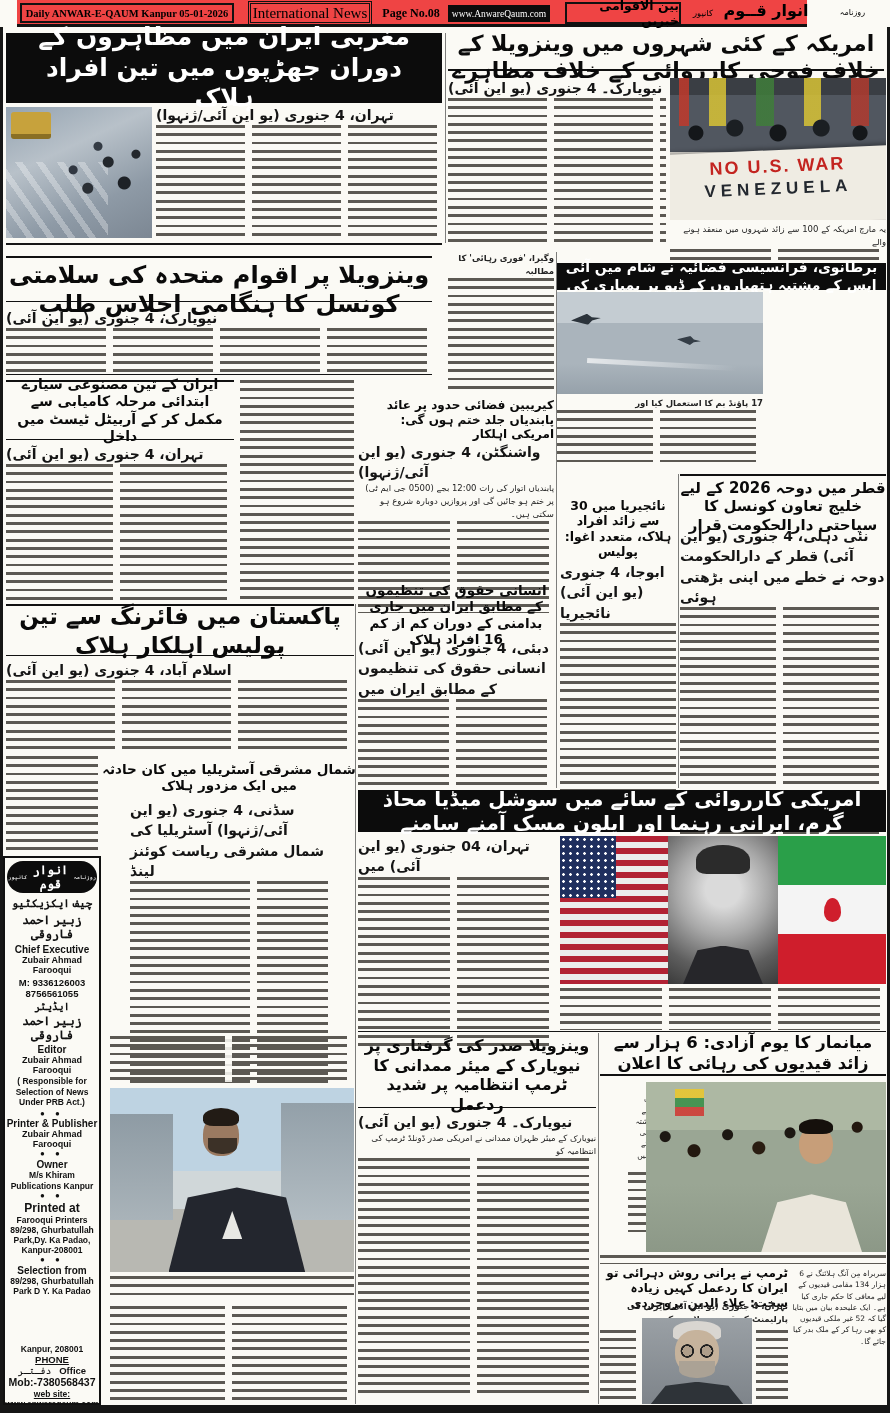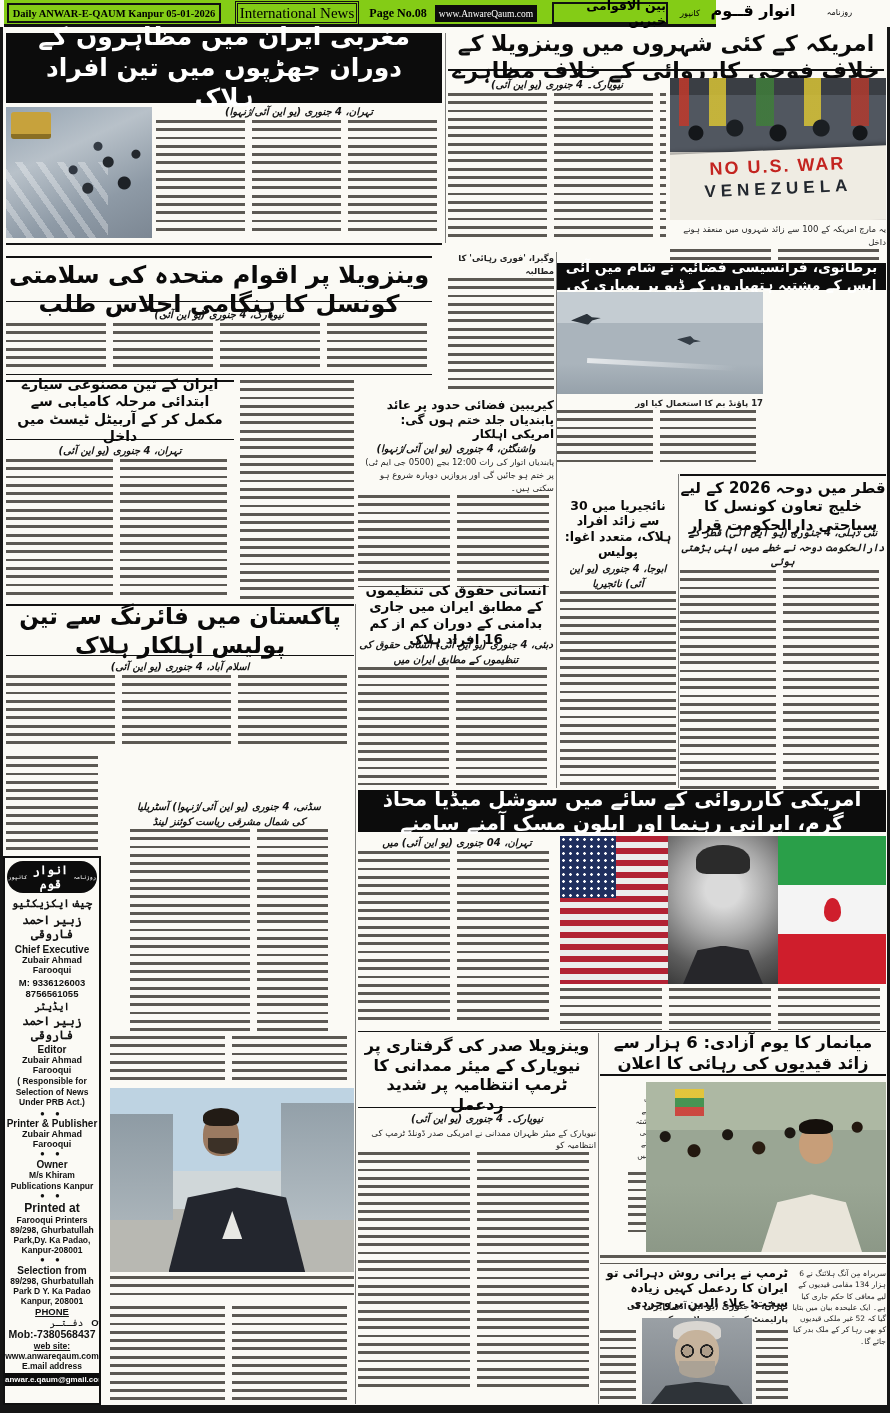--- a/index.html
+++ b/index.html
@@ -5,38 +5,38 @@
   *{margin:0;padding:0;box-sizing:border-box;}
   html,body{background:#e9e9e9;}
   .page{position:relative;width:890px;height:1413px;margin:0 auto;background:#fbfaf5;
         font-family:"DejaVu Sans",sans-serif;overflow:hidden;}
   .abs{position:absolute;}
   .rtl{direction:rtl;}
   .serif{font-family:"Liberation Serif",serif;}
   .sans{font-family:"Liberation Sans",sans-serif;}
   .hl{font-weight:700;color:#0a0a0a;text-align:center;direction:rtl;line-height:1.22;}
   .inv{background:#0c0c0c;color:#fff;display:flex;align-items:center;justify-content:center;}
-  .dl{font-weight:700;font-size:10px;direction:rtl;color:#151515;display:block;line-height:1.45;text-align:center;font-style:italic;}
+  .dl{font-weight:700;font-size:14px;direction:rtl;color:#151515;display:block;line-height:1.45;text-align:left;}
   .frag{font-size:8.5px;direction:rtl;color:#242424;line-height:1.5;display:block;text-align:right;}
   .lines{--cw:9999px;
     background:
       repeating-linear-gradient(90deg,transparent 0 calc(var(--cw) - 7px),#fbfaf5 calc(var(--cw) - 7px) var(--cw)),
       repeating-linear-gradient(180deg,#47433d 0 2.8px,transparent 2.8px 8.3px);
     opacity:.88;}
   .rule{background:#161616;}
   .ph{position:absolute;overflow:hidden;}
   .dots{text-align:center;font-size:8px;letter-spacing:4px;line-height:1.2;}
   .sb{width:100%;text-align:center;color:#111;}
 </style>
 </head>
 <body>
 
 <div class="page">
 
-  <div class="abs" style="left:4px;top:0;width:712px;height:27px;border-bottom:3px solid #111;background:#84cc16;">
+  <div class="abs" style="left:17px;top:0;width:790px;height:27px;border-bottom:3px solid #111;background:#ef4444;">
     <div class="abs serif" style="left:3px;top:3px;width:214px;height:20px;border:2px solid #111;font-size:10.5px;font-weight:700;display:flex;align-items:center;justify-content:center;">Daily ANWAR-E-QAUM Kanpur 05-01-2026</div>
     <div class="abs serif" style="left:231px;top:1px;width:124px;height:24px;border:3px double #111;font-size:15px;display:flex;align-items:center;justify-content:center;">International News</div>
     <div class="abs serif" style="left:362px;top:4px;width:64px;height:18px;font-size:12px;font-weight:700;display:flex;align-items:center;justify-content:center;">Page No.08</div>
     <div class="abs serif" style="left:431px;top:5px;width:102px;height:17px;background:#0c0c0c;color:#fff;font-size:9.5px;display:flex;align-items:center;justify-content:center;">www.AnwareQaum.com</div>
     <div class="abs rtl" style="left:548px;top:2px;width:116px;height:22px;border:2px solid #111;font-size:12.5px;font-weight:700;display:flex;align-items:center;justify-content:center;">بین الاقوامی خبریں</div>
     <div class="abs rtl" style="left:668px;top:8px;width:28px;height:14px;font-size:8.5px;">کانپور</div>
     <div class="abs rtl" style="left:700px;top:1px;width:98px;height:24px;font-size:16px;font-weight:700;text-align:center;">انوار قــوم</div>
     <div class="abs rtl" style="left:802px;top:8px;width:46px;height:13px;font-size:8px;">روزنامہ</div>
   </div>
 
@@ -75,21 +75,21 @@
                     radial-gradient(circle at 30% 45%,#1b1f23 0 8px,transparent 9px),
                     radial-gradient(circle at 50% 55%,#14171a 0 8px,transparent 9px),
                     radial-gradient(circle at 70% 45%,#1b1f23 0 8px,transparent 9px),
                     radial-gradient(circle at 88% 55%,#14171a 0 7px,transparent 8px);"></div>
     <div class="abs" style="left:-2%;bottom:-4px;width:104%;height:52%;background:#efece3;transform:rotate(-2.5deg);box-shadow:0 -2px 4px rgba(0,0,0,.35);text-align:center;padding-top:6px;">
       <div style="font-family:'Liberation Sans',sans-serif;font-weight:900;font-size:18px;color:#c32420;letter-spacing:2px;line-height:1.2;">NO U.S. WAR</div>
       <div style="font-family:'Liberation Sans',sans-serif;font-weight:900;font-size:17px;color:#23282f;letter-spacing:5px;line-height:1.25;">VENEZUELA</div>
     </div>
   </div>
   <div class="abs" style="left:670px;top:223px;width:216px;height:48px;">
-    <span class="frag">یہ مارچ امریکہ کے 100 سے زائد شہروں میں منعقد ہونے داخل</span>
+    <span class="frag">یہ مارچ امریکہ کے 100 سے زائد شہروں میں منعقد ہونے والے</span>
     <div class="lines" style="--cw:108px;width:100%;height:20px;"></div>
   </div>
 
   <div class="abs hl" style="left:6px;top:256px;width:426px;height:46px;font-size:24px;border-top:2px solid #111;border-bottom:1px solid #111;padding-top:3px;">وینزویلا پر اقوام متحدہ کی سلامتی کونسل کا ہنگامی اجلاس طلب</div>
 
   <div class="abs" style="left:448px;top:252px;width:106px;height:144px;">
     <span class="frag" style="font-weight:700;">وگیرا، 'فوری رہائی' کا مطالبہ</span>
     <div class="lines" style="width:100%;height:112px;"></div>
   </div>
   <div class="abs" style="left:6px;top:308px;width:426px;height:64px;">
@@ -141,20 +141,21 @@
     <div class="lines" style="--cw:98px;width:100%;height:118px;"></div>
   </div>
 
   <div class="abs hl" style="left:6px;top:604px;width:348px;height:52px;font-size:23px;border-top:2px solid #111;border-bottom:1px solid #111;display:flex;align-items:center;justify-content:center;">پاکستان میں فائرنگ سے تین پولیس اہلکار ہلاک</div>
   <div class="abs" style="left:6px;top:660px;width:348px;height:92px;">
     <span class="dl">اسلام آباد، 4 جنوری (یو این آئی)</span>
     <div class="lines" style="--cw:116px;width:100%;height:70px;"></div>
   </div>
 
   <div class="abs lines" style="left:6px;top:756px;width:92px;height:96px;"></div>
+  <div class="abs hl" style="left:102px;top:758px;width:254px;height:38px;font-size:13.5px;display:flex;align-items:center;justify-content:center;">شمال مشرقی آسٹریلیا میں کان حادثہ میں ایک مزدور ہلاک</div>
   <div class="abs" style="left:102px;top:800px;width:226px;height:230px;padding-left:28px;">
     <span class="dl">سڈنی، 4 جنوری (یو این آئی/ژنہوا) آسٹریلیا کی شمال مشرقی ریاست کوئنز لینڈ</span>
     <div class="lines" style="--cw:127px;width:100%;height:204px;"></div>
   </div>
 
   <div class="abs sans" style="left:3px;top:856px;width:98px;height:549px;border:2px solid #111;background:#fbfaf5;overflow:hidden;text-align:center;">
     <div style="margin:3px 2px;background:#0c0c0c;color:#fff;padding:2px 1px;display:flex;align-items:center;justify-content:center;gap:2px;direction:rtl;border-radius:16px;">
       <span style="font-size:5.5px;">روزنامہ</span>
       <span style="font-size:12px;font-weight:700;">انوار قوم</span>
       <span style="font-size:5.5px;">کانپور</span>
@@ -179,23 +180,23 @@
     <div class="sb dots">● ●</div>
     <div class="sb" style="font-size:12px;font-weight:700;">Printed  at</div>
     <div class="sb" style="font-size:8.5px;font-weight:700;">Farooqui Printers</div>
     <div class="sb" style="font-size:8.5px;font-weight:700;">89/298, Ghurbatullah</div>
     <div class="sb" style="font-size:8.5px;font-weight:700;">Park,Dy. Ka Padao,</div>
     <div class="sb" style="font-size:8.5px;font-weight:700;">Kanpur-208001</div>
     <div class="sb dots">● ●</div>
     <div class="sb" style="font-size:10px;font-weight:700;">Selection  from</div>
     <div class="sb" style="font-size:8.5px;font-weight:700;">89/298, Ghurbatullah</div>
     <div class="sb" style="font-size:8.5px;font-weight:700;">Park D Y. Ka Padao</div>
-    <div class="sb" style="font-size:8.5px;font-weight:700;">Kanpur, 208001</div>
+    <div class="sb" style="font-size:8.5px;font-weight:700;margin-top:48px;">Kanpur, 208001</div>
     <div class="sb" style="font-size:9.5px;font-weight:700;text-decoration:underline;">PHONE</div>
-    <div class="sb" style="font-size:9.5px;display:flex;justify-content:center;gap:8px;margin-left:32px;">
+    <div class="sb" style="font-size:9.5px;display:flex;justify-content:center;gap:8px;">
       <span class="rtl">دفـتـر</span>
       <span style="font-weight:700;">Office</span>
     </div>
     <div class="sb" style="font-size:10.5px;font-weight:700;">Mob:-7380568437</div>
     <div class="sb" style="font-size:8.5px;font-weight:700;text-decoration:underline;margin-top:1px;">web site:</div>
     <div class="sb" style="font-size:8.5px;font-weight:700;">www.anwareqaum.com</div>
     <div class="sb" style="font-size:8.5px;font-weight:700;">E.mail address</div>
     <div class="sb" style="font-size:8px;font-weight:700;background:#0c0c0c;color:#fff;padding:2px 0;margin-top:2px;">anwar.e.qaum@gmail.com</div>
   </div>
 

